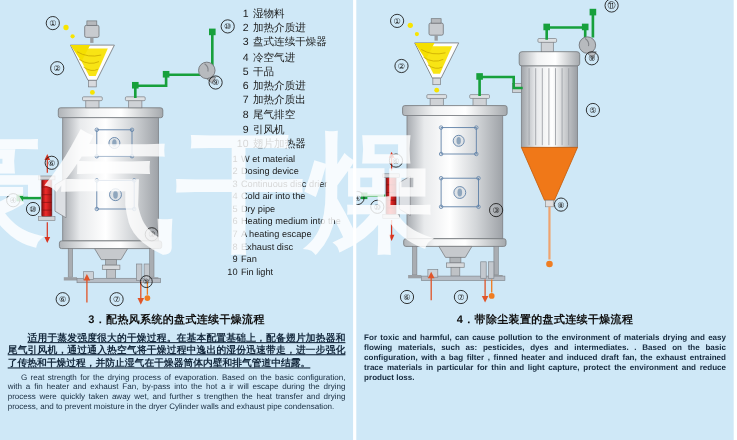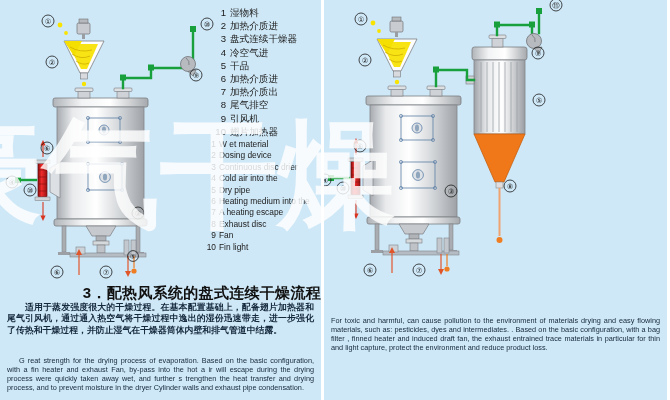--- a/index.html
+++ b/index.html
@@ -51,50 +51,51 @@
   }
   .legend-en .legend-num { width: 13px; margin-right: 3px; }
 
   .legend.cn-left  { left: 212px; top: 6px; }
   .legend.en-left  { left: 203px; top: 139px; }
 
   
   .caption {
     position: absolute;
     width: 100%;
-    text-align: right;
-    font-size: 15px;
+    text-align: center;
+    font-size: 10px;
     font-weight: bold;
     color: #111;
     letter-spacing: 0.3px;
   }
   .caption.left  { top: 284px; }
   .caption.right { top: 284px; }
 
   .body-block { position: absolute; width: 100%; padding: 0 7px; }
   .body-block.left  { top: 302px; }
   .body-block.right { top: 302px; }
 
   .p-cn {
     font-size: 8.9px;
     line-height: 11.4px;
     color: #15293d;
     text-align: justify;
     text-indent: 18px;
     font-weight: bold;
+    text-decoration: underline;
   }
   .p-en {
-    margin-top: 20px;
+    margin-top: 2px;
     font-size: 7.3px;
     line-height: 9.0px;
     color: #14283c;
     text-align: justify;
     text-indent: 12px;
   }
-  .right .p-en { text-indent: 0; margin-top: 14px; }
+  .right .p-en { text-indent: 0; margin-top: 0; font-weight: bold; }
 
   
   .watermark {
     position: absolute;
     top: 0; left: 0;
     width: 670px; height: 400px;
     pointer-events: none;
   }
 
   
@@ -566,20 +567,21 @@
           <text x="19" y="190.7">⑩</text>
           <text x="46" y="272.7">⑥</text>
           <text x="95" y="272.7">⑦</text>
           <text x="215" y="102.7">⑤</text>
           <text x="186" y="188.7">⑧</text>
           <text x="232" y="7.7">⑪</text>
         </g>
       </svg>
     </div>
 
+    <div class="caption right">4．带除尘装置的盘式连续干燥流程</div>
 
     <div class="body-block right">
       <div class="p-en">For toxic and harmful, can cause pollution to the environment of materials drying and easy flowing materials, such as: pesticides, dyes and intermediates. . Based on the basic configuration, with a bag filter , finned heater and induced draft fan, the exhaust entrained trace materials in particular for thin and light capture, protect the environment and reduce product loss.</div>
     </div>
   </div>
 
   <svg class="watermark" viewBox="0 0 670 400" xmlns="http://www.w3.org/2000/svg">
     <text x="160" y="215" font-family="DejaVu Sans, sans-serif" font-size="118" font-weight="bold" fill="#ffffff" fill-opacity="0.82" text-anchor="middle">豪气干燥</text>
   </svg>
 

